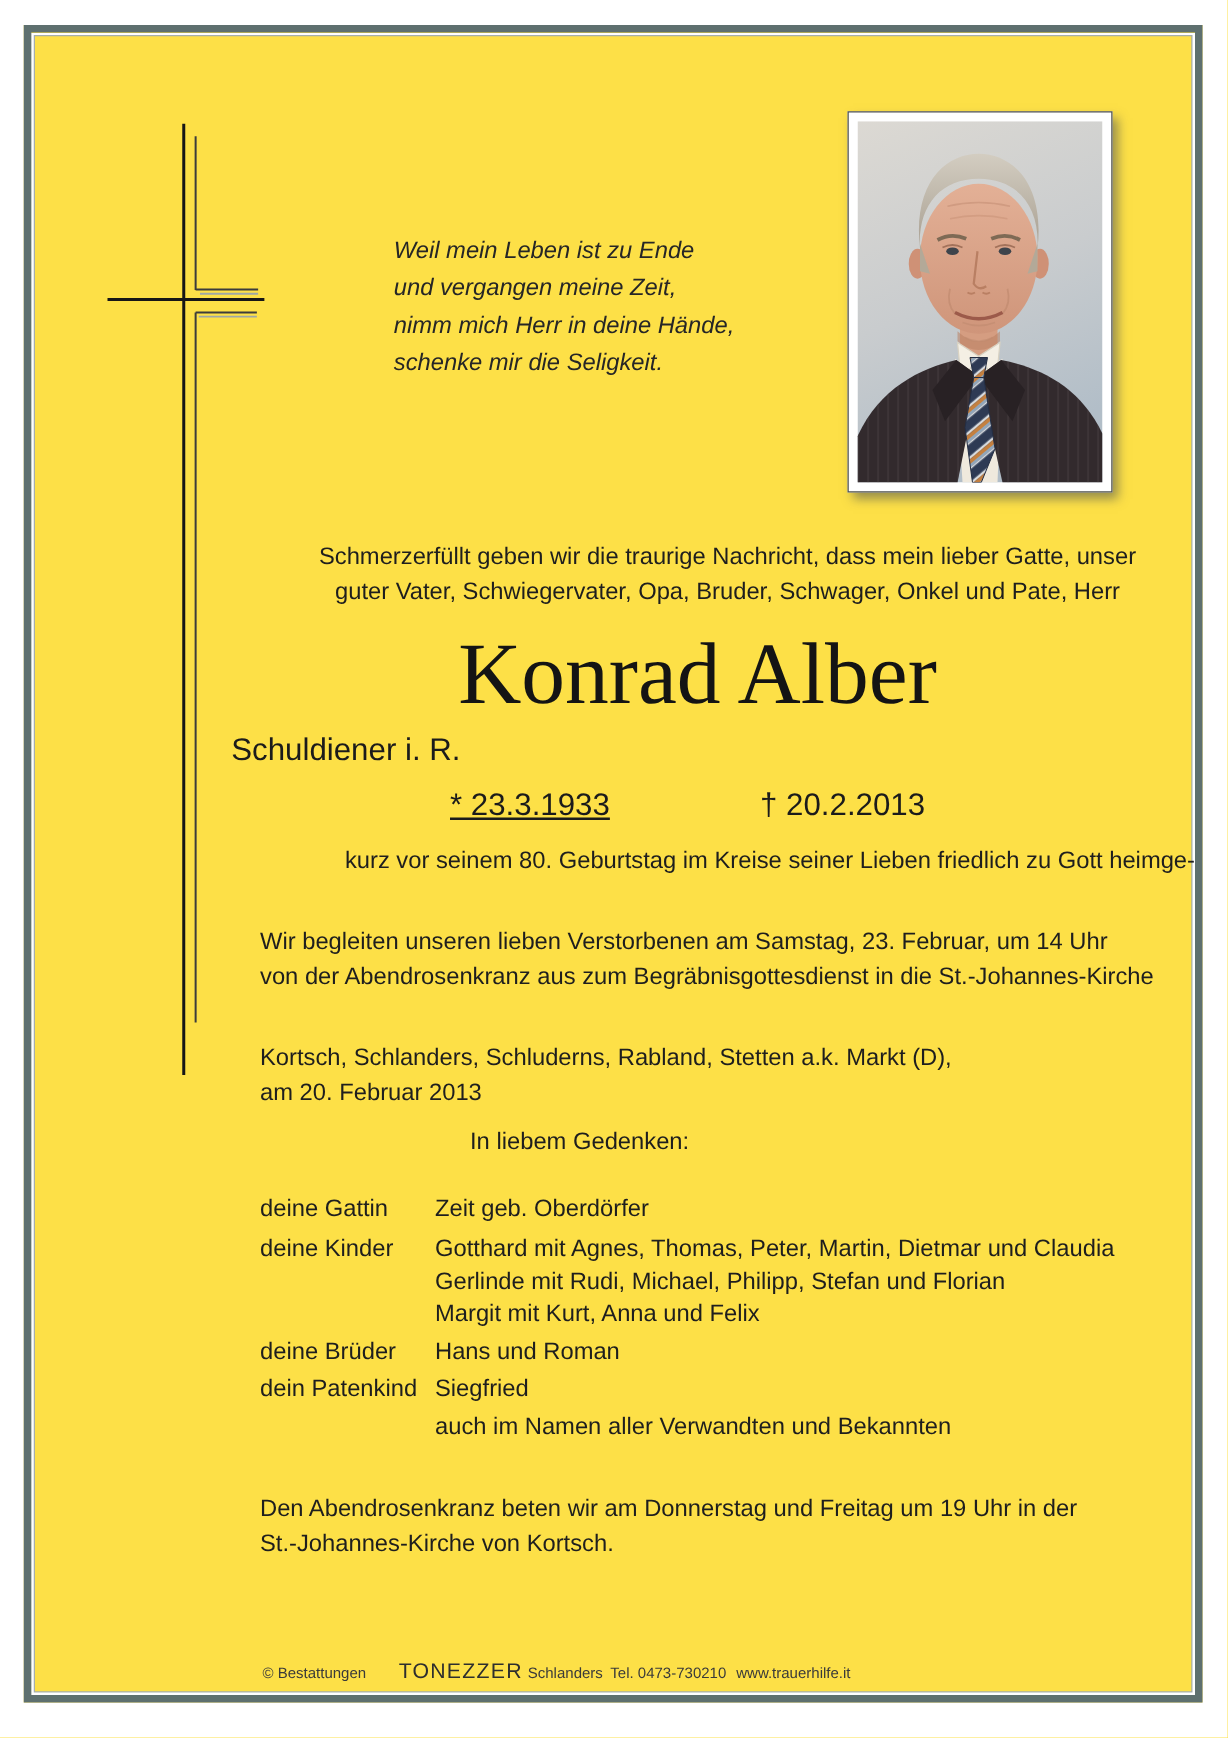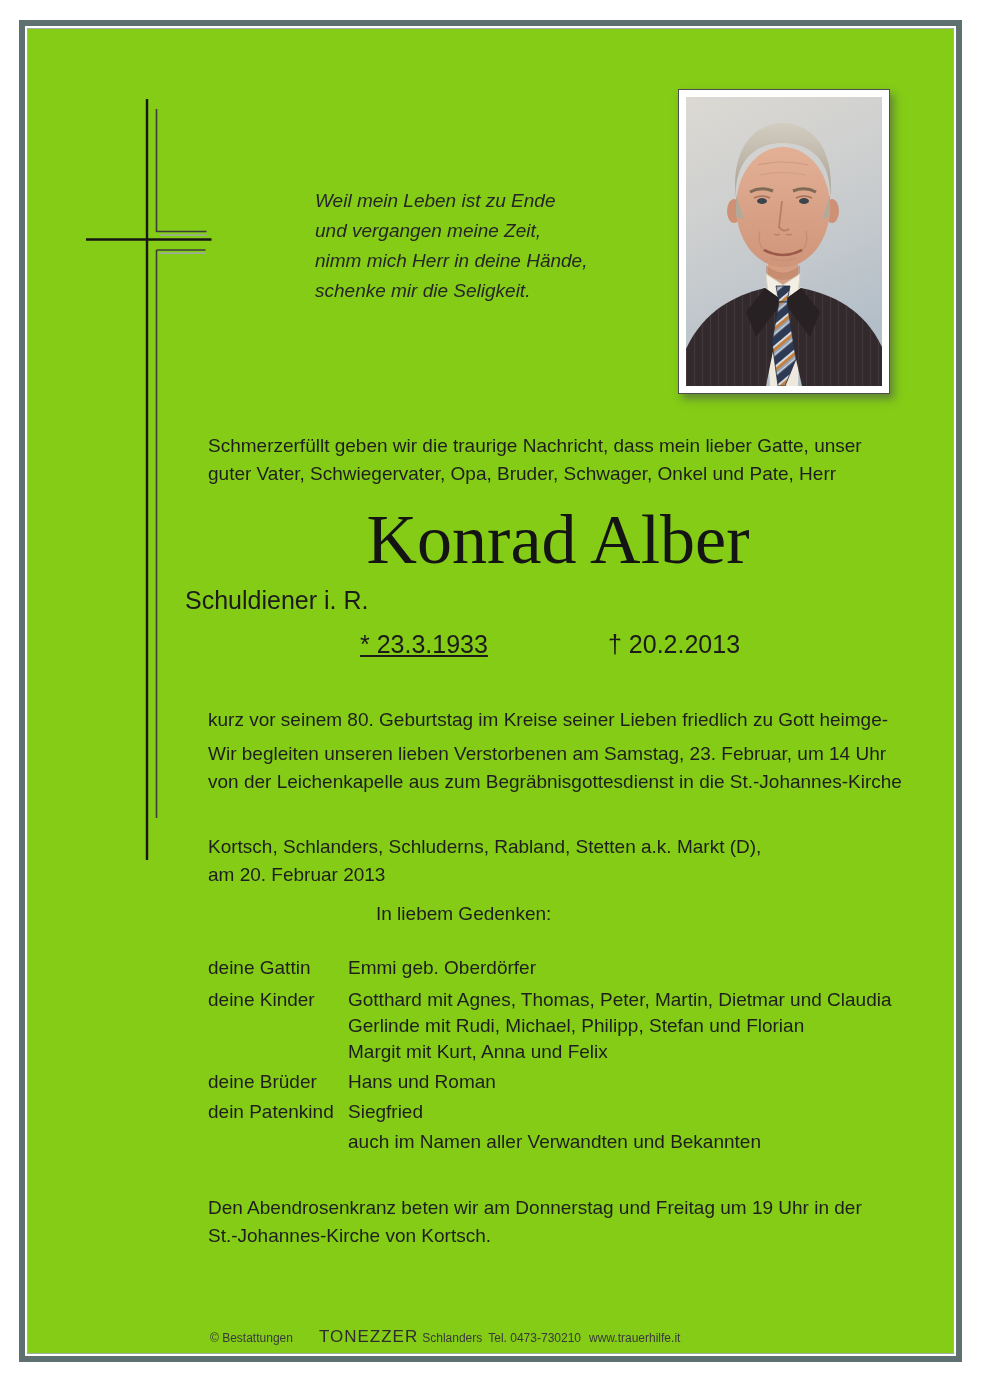--- a/index.html
+++ b/index.html
@@ -3,21 +3,21 @@
 <meta charset="utf-8">
 <style>
   html,body{margin:0;padding:0;}
   body{
     width:982px;height:1390px;background:#ffffff;position:relative;
     font-family:"Liberation Sans", sans-serif;color:#1e1e1e;
     -webkit-font-smoothing:antialiased;
   }
   .card{
     position:absolute;left:19px;top:20px;width:931px;height:1330px;
-    border:6px solid #5e706f;background:#84cc16;
+    border:6px solid #5e706f;background:#fde047;
     box-shadow:inset 0 0 0 2px #ffffff, inset 0 0 0 3px #a6aeac;
   }
   .abs{position:absolute;}
   .nowrap{white-space:nowrap;}
 
   
   .cross-svg{position:absolute;left:0;top:0;width:931px;height:1330px;}
 
   
   .poem{
@@ -27,28 +27,28 @@
 
   
   .photo{
     left:653px;top:63px;background:#ffffff;border:1px solid #4c4f4e;
     padding:7px;box-shadow:4px 5px 8px rgba(70,76,80,.55);
   }
   .photo svg{display:block;}
 
   
   .bodytext{font-size:19px;line-height:27.5px;}
-  .intro{left:183px;top:406px;width:748px;}
+  .intro{left:183px;top:406px;width:748px;text-align:center;}
   .name-block{left:160px;top:478px;width:746px;text-align:center;
     font-family:"Liberation Serif", serif;font-size:70px;line-height:72px;color:#141414;}
   .subtitle-block{left:160px;top:560px;width:746px;text-align:left;font-size:25px;color:#1b1b1b;}
   .date{top:604px;font-size:25px;color:#1b1b1b;}
   .date-birth{left:335px;text-decoration:underline;}
   .date-death{left:583px;}
-  .para1{left:183px;top:680px;width:748px;}
+  .para1{left:183px;top:649px;width:748px;text-align:right;}
   .para2{left:183px;top:714px;width:748px;}
   .places{left:183px;top:807px;width:748px;}
   .gedenken{left:323px;top:877px;font-size:19px;margin-left:28px;}
 
   .family{left:183px;top:929px;width:748px;font-size:19px;line-height:26px;}
   .fam-row{position:absolute;left:0;width:748px;}
   .fam-label{position:absolute;left:0;top:0;white-space:nowrap;}
   .fam-value{position:absolute;left:140px;top:0;white-space:nowrap;}
 
   .rosary{left:183px;top:1168px;width:748px;}
@@ -172,34 +172,34 @@
 
   <div class="abs date date-birth nowrap">* 23.3.1933</div>
   <div class="abs date date-death nowrap">† 20.2.2013</div>
 
   <div class="abs bodytext para1">
     <div class="nowrap">kurz vor seinem 80. Geburtstag im Kreise seiner Lieben friedlich zu Gott heimge-</div>
   </div>
 
   <div class="abs bodytext para2">
     <div class="nowrap">Wir begleiten unseren lieben Verstorbenen am Samstag, 23. Februar, um 14 Uhr</div>
-    <div class="nowrap">von der Leichenkapelle aus zum Begräbnisgottesdienst in die St.-Johannes-Kirche</div>
+    <div class="nowrap">von der Abendrosenkranz aus zum Begräbnisgottesdienst in die St.-Johannes-Kirche</div>
   </div>
 
   <div class="abs bodytext places">
     <div class="nowrap">Kortsch, Schlanders, Schluderns, Rabland, Stetten a.k. Markt (D),</div>
     <div class="nowrap">am 20. Februar 2013</div>
   </div>
 
   <div class="abs gedenken nowrap">In liebem Gedenken:</div>
 
   <div class="abs family">
     <div class="fam-row" style="top:0px">
       <div class="fam-label">deine Gattin</div>
-      <div class="fam-value">Emmi geb. Oberdörfer</div>
+      <div class="fam-value">Zeit geb. Oberdörfer</div>
     </div>
     <div class="fam-row" style="top:32px">
       <div class="fam-label">deine Kinder</div>
       <div class="fam-value">
         <div class="nowrap">Gotthard mit Agnes, Thomas, Peter, Martin, Dietmar und Claudia</div>
         <div class="nowrap">Gerlinde mit Rudi, Michael, Philipp, Stefan und Florian</div>
         <div class="nowrap">Margit mit Kurt, Anna und Felix</div>
       </div>
     </div>
     <div class="fam-row" style="top:114px">

